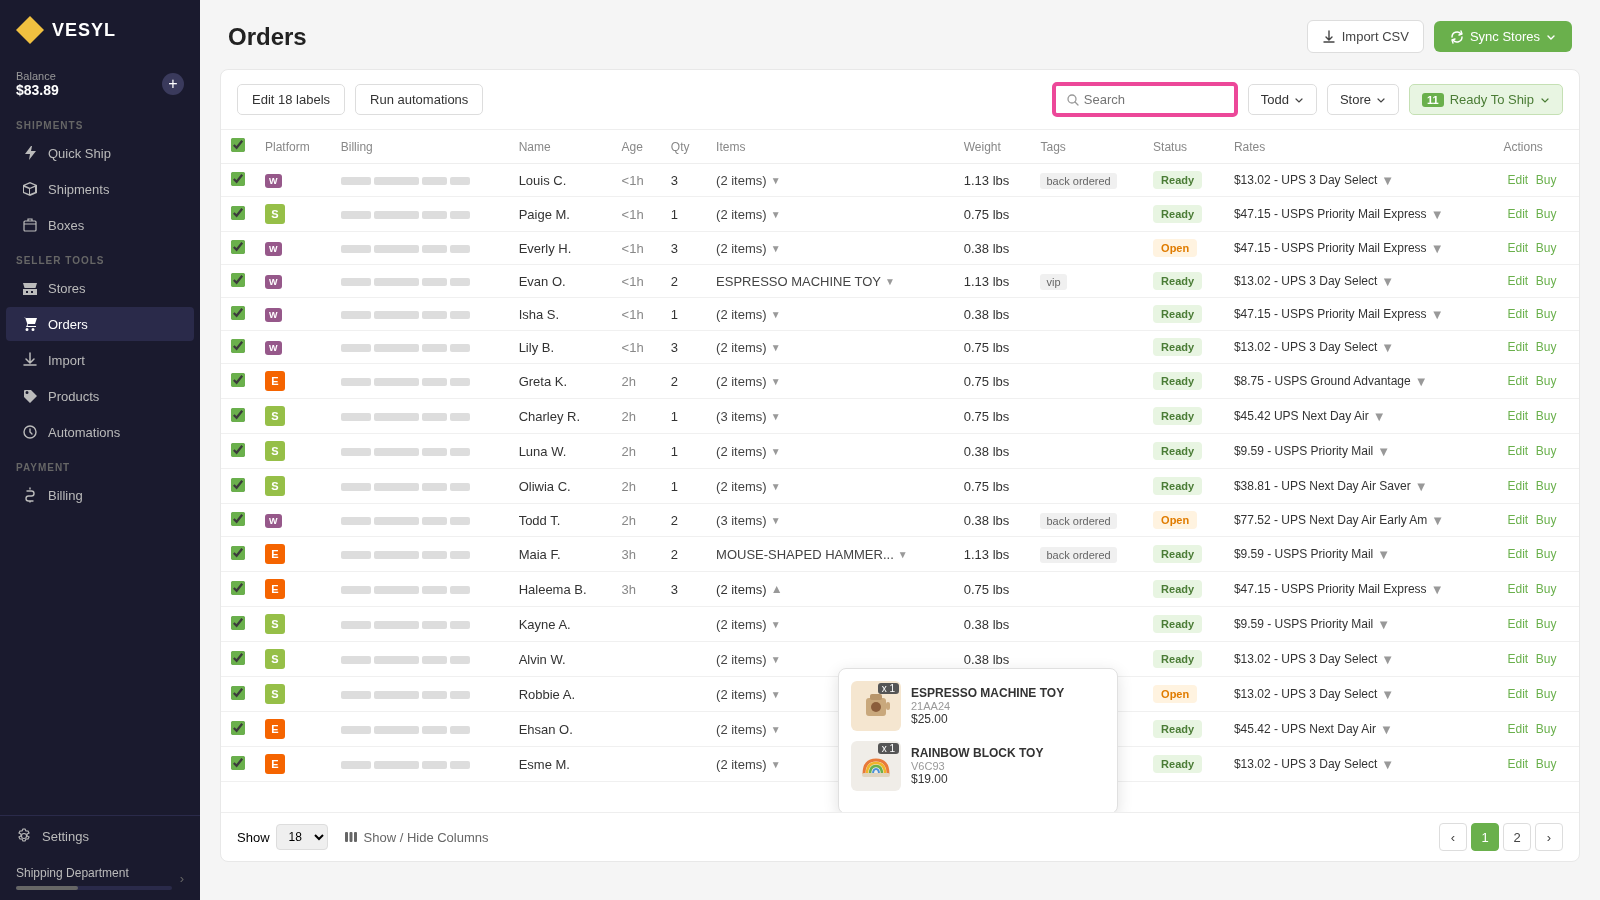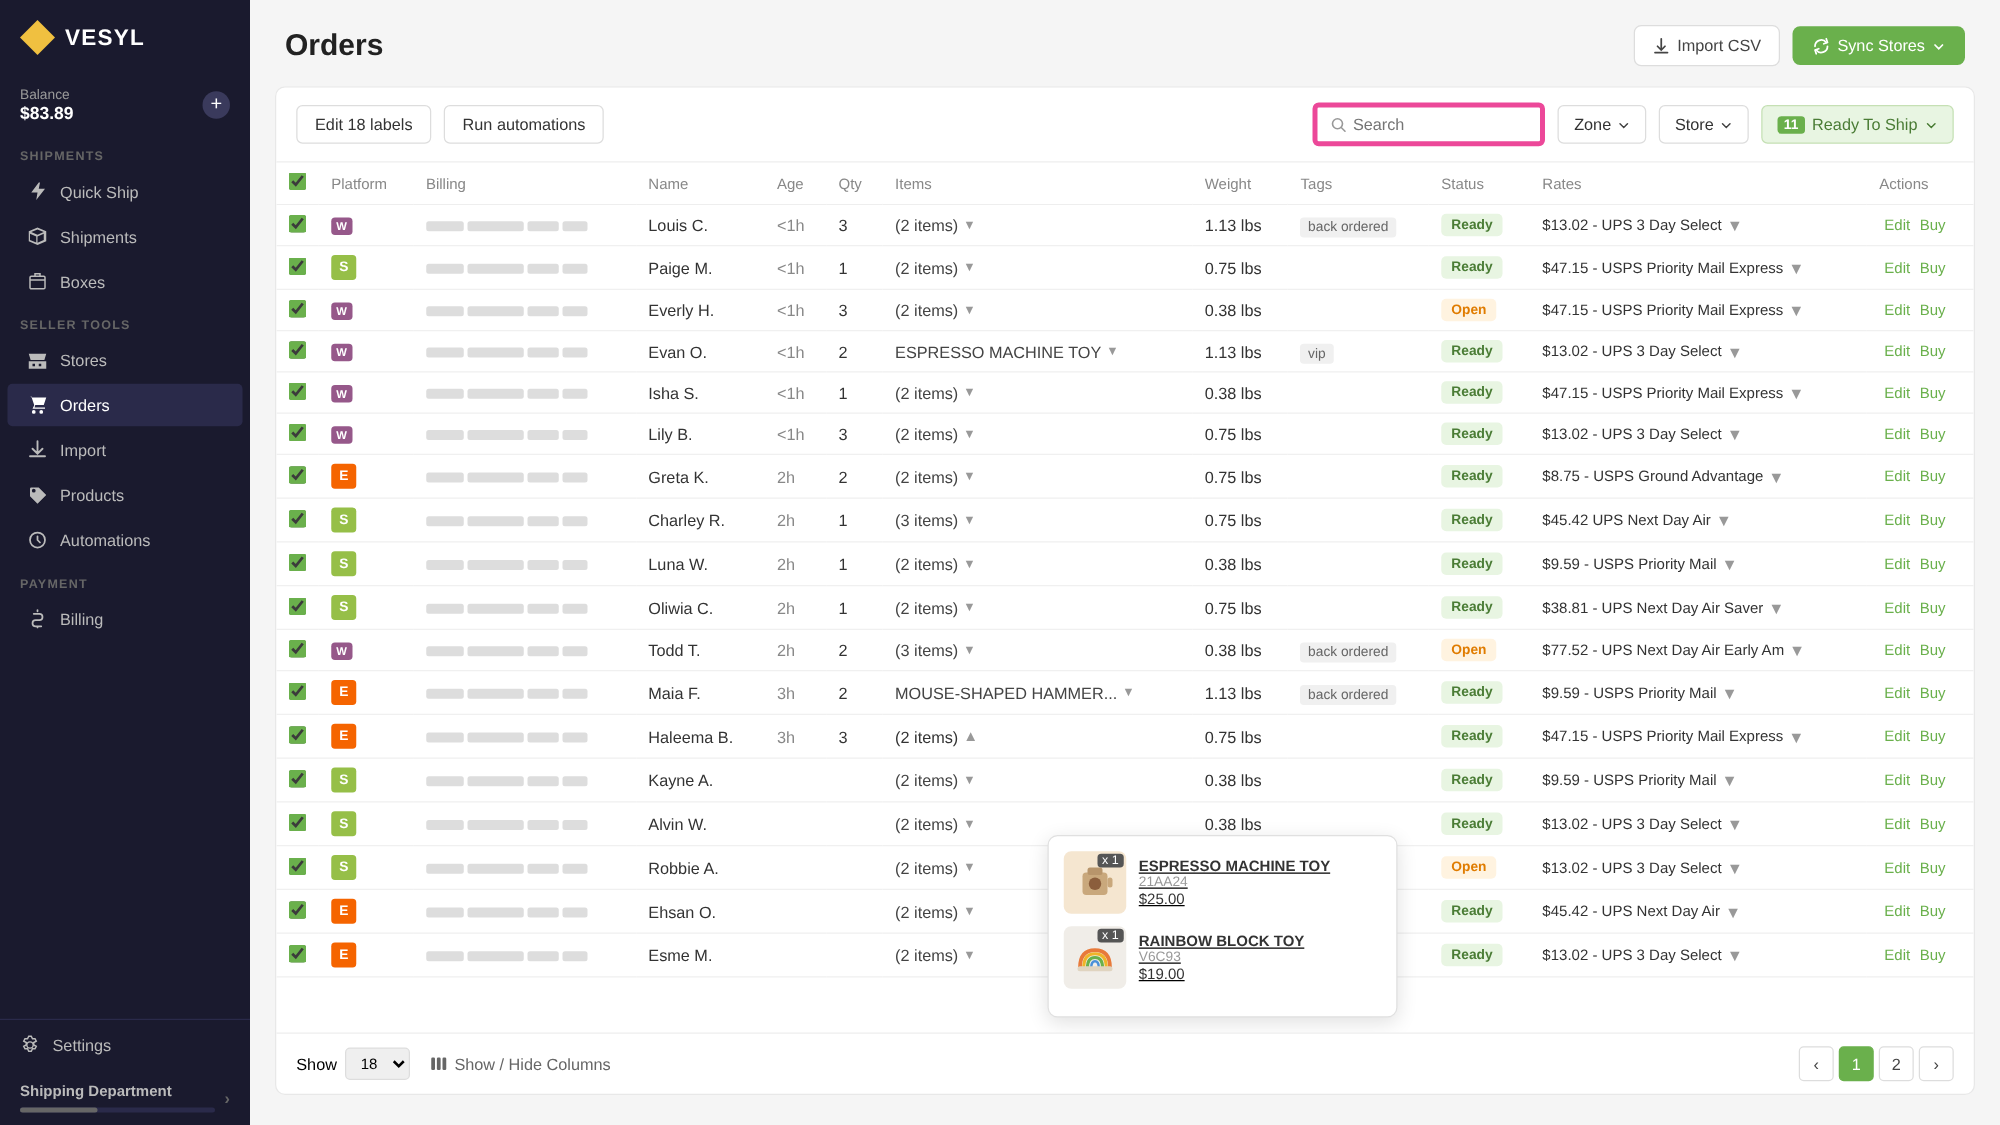--- a/index.html
+++ b/index.html
@@ -30,21 +30,21 @@
 
     
     .main { flex: 1; overflow: hidden; display: flex; flex-direction: column; }
 
     .page-header { padding: 20px 28px 16px; background: #f5f5f5; display: flex; align-items: center; justify-content: space-between; }
     .page-title { font-size: 24px; font-weight: 600; color: #222; }
     .header-actions { display: flex; gap: 10px; align-items: center; }
     .btn-import { display: flex; align-items: center; gap: 6px; padding: 8px 14px; background: white; border: 1px solid #ddd; border-radius: 6px; cursor: pointer; font-size: 13px; color: #444; }
     .btn-sync { display: flex; align-items: center; gap: 6px; padding: 8px 16px; background: #6ab04c; border: none; border-radius: 6px; cursor: pointer; font-size: 13px; color: white; font-weight: 500; }
 
-    .content-area { flex: 1; overflow: hidden; padding: 0 20px 24px; }
+    .content-area { flex: 1; overflow: hidden; padding: 0 20px 38px; }
     .orders-card { background: white; border-radius: 8px; border: 1px solid #e8e8e8; height: 100%; display: flex; flex-direction: column; overflow: hidden; }
 
     
     .toolbar { display: flex; align-items: center; gap: 10px; padding: 12px 16px; border-bottom: 1px solid #eee; }
     .btn-toolbar { padding: 7px 14px; border: 1px solid #ddd; background: white; border-radius: 5px; cursor: pointer; font-size: 13px; color: #333; }
     .toolbar-right { margin-left: auto; display: flex; align-items: center; gap: 10px; }
     .search-box { display: flex; align-items: center; gap: 4px; border: 4px solid #ec4899; border-radius: 5px; padding: 6px 10px; background: white; }
     .search-box input { border: none; outline: none; font-size: 13px; width: 140px; color: #333; }
     .filter-btn { display: flex; align-items: center; gap: 5px; padding: 7px 12px; border: 1px solid #ddd; background: white; border-radius: 5px; cursor: pointer; font-size: 13px; color: #333; }
     .ready-to-ship-btn { display: flex; align-items: center; gap: 6px; padding: 7px 12px; background: #e8f5e2; border: 1px solid #c5e0b4; border-radius: 5px; cursor: pointer; font-size: 13px; color: #4a7c35; font-weight: 500; }
@@ -68,21 +68,21 @@
     .rate-cell { display: flex; align-items: center; gap: 4px; }
     .rate-text { font-size: 12px; color: #333; }
     .rate-chevron { color: #999; cursor: pointer; }
 
     .action-btn { background: none; border: none; color: #6ab04c; cursor: pointer; font-size: 12px; font-weight: 500; padding: 2px 4px; }
     .action-buy { background: none; border: none; color: #6ab04c; cursor: pointer; font-size: 12px; font-weight: 500; }
 
     input[type="checkbox"] { width: 14px; height: 14px; cursor: pointer; accent-color: #6ab04c; }
 
     
-    .items-popup { position: absolute; background: white; border: 1px solid #e0e0e0; border-radius: 8px; box-shadow: 0 4px 16px rgba(0,0,0,0.12); padding: 12px; width: 280px; z-index: 100; text-decoration: underline; }
+    .items-popup { position: absolute; background: white; border: 1px solid #e0e0e0; border-radius: 8px; box-shadow: 0 4px 16px rgba(0,0,0,0.12); padding: 12px; width: 280px; z-index: 100; }
     .popup-item { display: flex; align-items: center; gap: 10px; margin-bottom: 10px; }
     .popup-img { width: 50px; height: 50px; background: #f5e6d0; border-radius: 6px; display: flex; align-items: center; justify-content: center; position: relative; overflow: hidden; }
     .qty-badge { position: absolute; top: 2px; right: 2px; background: #555; color: white; border-radius: 3px; padding: 0 4px; font-size: 10px; }
     .popup-info .prod-name { font-size: 12px; font-weight: 600; color: #333; }
     .popup-info .prod-sku { font-size: 11px; color: #999; }
     .popup-info .prod-price { font-size: 12px; color: #333; }
 
     
     .table-footer { display: flex; align-items: center; justify-content: space-between; padding: 10px 16px; border-top: 1px solid #eee; }
     .show-select { display: flex; align-items: center; gap: 6px; }
@@ -177,21 +177,21 @@
   </div>
 
   <div class="sidebar-bottom">
     <div class="settings-item">
       <svg class="icon-svg" viewBox="0 0 16 16" fill="#bbb">
           <path d="M8 5a3 3 0 1 0 0 6A3 3 0 0 0 8 5zm0 1a2 2 0 1 1 0 4 2 2 0 0 1 0-4z"></path>
           <path d="M7 1l-1 2H4L3 5l2 1v2l-2 1 1 2h2l1 2h2l1-2h2l1-2-2-1V6l2-1-1-2h-2L9 1H7z" fill="none" stroke="#bbb" stroke-width="1.2"></path>
         </svg>
       <span>Settings</span>
     </div>
-    <div class="shipping-dept" style="display:flex;align-items:center;gap:8px;font-weight:bold;">
+    <div class="shipping-dept" style="display:flex;align-items:center;gap:8px;">
       <div style="flex:1">
         <div class="dept-label">Shipping Department</div>
         <div class="progress-bar">
           <div class="progress-fill"></div>
         </div>
       </div>
       <span class="dept-arrow">›</span>
     </div>
   </div>
 </div>
@@ -228,21 +228,21 @@
 
         <div class="toolbar-right">
           <div class="search-box">
             <svg width="14" height="14" viewBox="0 0 14 14" fill="none">
                 <circle cx="6" cy="6" r="4" stroke="#999" stroke-width="1.3"></circle>
                 <path d="M9 9l3 3" stroke="#999" stroke-width="1.3" stroke-linecap="round"></path>
               </svg>
             <input type="text" placeholder="Search" style="">
           </div>
           <button class="filter-btn">
-            <span>Zone</span>
+            <span>Todd</span>
             <svg width="10" height="10" viewBox="0 0 10 10" fill="none">
                 <path d="M2 4l3 3 3-3" stroke="#444" stroke-width="1.2" stroke-linecap="round"></path>
               </svg>
           </button>
           <button class="filter-btn">
             <span>Store</span>
             <svg width="10" height="10" viewBox="0 0 10 10" fill="none">
                 <path d="M2 4l3 3 3-3" stroke="#444" stroke-width="1.2" stroke-linecap="round"></path>
               </svg>
           </button>

